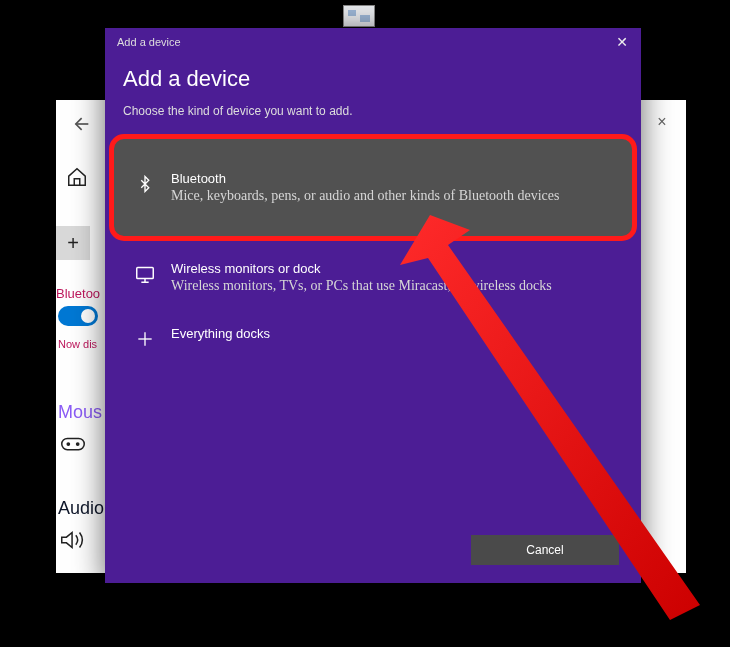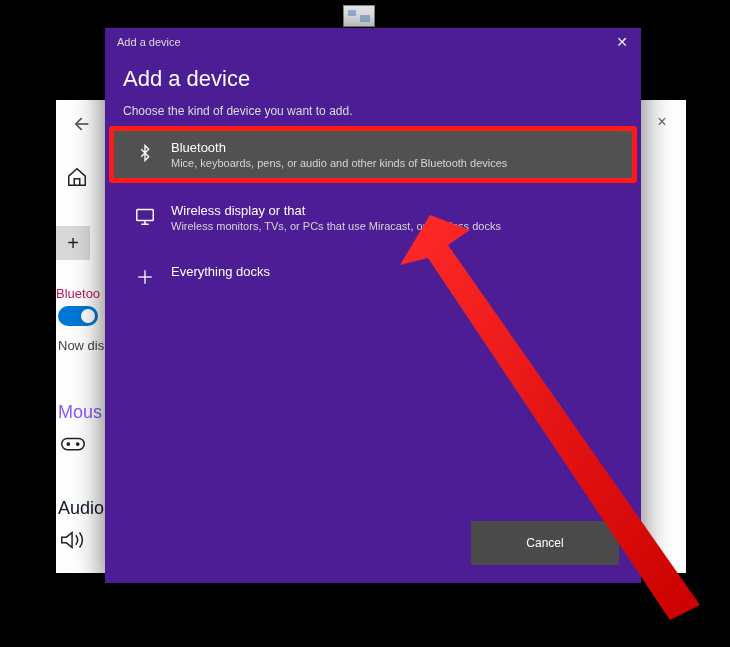--- a/index.html
+++ b/index.html
@@ -40,21 +40,21 @@
     position: absolute; left: 2px; top: 206px;
     width: 40px; height: 20px; background: #0078d4;
     border-radius: 10px;
   }
   .bg-window .toggle::after {
     content: ""; position: absolute; right: 3px; top: 3px;
     width: 14px; height: 14px; background: #fff; border-radius: 50%;
   }
   .bg-window .now-label {
     position: absolute; left: 2px; top: 238px;
-    font-size: 13px; color: #404040;
+    font-size: 11px; color: #be185d;
   }
   .bg-window .mouse-label {
     position: absolute; left: 2px; top: 302px;
     font-size: 18px; color: #8b5cf6;
   }
   .bg-window .gamepad-icon {
     position: absolute; left: 2px; top: 332px;
     width: 30px; height: 24px;
   }
   .bg-window .audio-label {
@@ -88,52 +88,52 @@
     font-size: 14px; line-height: 14px; text-align: center;
     cursor: pointer; font-weight: 300;
   }
   .dialog .content { padding: 10px 18px 0 18px; }
   .dialog .heading {
     font-size: 22px; font-weight: 400; color: #fff;
     margin-bottom: 12px;
   }
   .dialog .subhead {
     font-size: 12px; color: #ddd;
-    margin-bottom: 8px;
+    margin-bottom: 16px;
   }
 
   .option {
     display: flex; gap: 14px; align-items: flex-start;
     padding: 12px 10px;
     cursor: pointer;
     margin-bottom: 8px;
   }
   .option.highlight {
     background: #515151;
     border: 5px solid #ff1a1a;
-    border-radius: 3px;
+    border-radius: 15px;
     margin-left: -14px; margin-right: -14px;
-    padding: 9px 19px;
+    padding: 32px 19px;
   }
   .opt-icon {
     width: 24px; height: 24px; flex: 0 0 24px;
     display: flex; align-items: center; justify-content: center;
     color: #fff;
     margin-top: 1px;
   }
   .opt-text .opt-title {
     font-size: 13px; color: #fff; margin-bottom: 2px;
   }
   .opt-text .opt-desc {
-    font-size: 11px; color: #d6d6d6;
+    font-size: 14px; color: #d6d6d6; font-family: Liberation Serif, serif;
   }
 
   .cancel-btn {
     position: absolute; right: 22px; bottom: 18px;
-    width: 148px; height: 44px;
+    width: 148px; height: 30px;
     background: #4a4a4a; color: #fff;
     font-size: 12px;
     display: flex; align-items: center; justify-content: center;
     cursor: pointer;
   }
 
   
   .red-arrow {
     position: absolute;
     left: 0; top: 0; width: 730px; height: 647px;
@@ -218,21 +218,21 @@
 
     <div class="option">
       <div class="opt-icon">
         <svg viewBox="0 0 24 24" width="22" height="22" fill="none" stroke="#fff" stroke-width="1.6">
           <rect x="3" y="5" width="18" height="12" rx="1"></rect>
             <path d="M8 21 H16"></path>
             <path d="M12 17 V21"></path>
         </svg>
       </div>
       <div class="opt-text">
-        <div class="opt-title">Wireless display or that</div>
+        <div class="opt-title">Wireless monitors or dock</div>
         <div class="opt-desc">Wireless monitors, TVs, or PCs that use Miracast, or wireless docks</div>
       </div>
     </div>
 
     <div class="option">
       <div class="opt-icon">
         <svg viewBox="0 0 24 24" width="20" height="20" fill="none" stroke="#fff" stroke-width="1.6">
           <path d="M12 4 V20"></path>
             <path d="M4 12 H20"></path>
         </svg>

